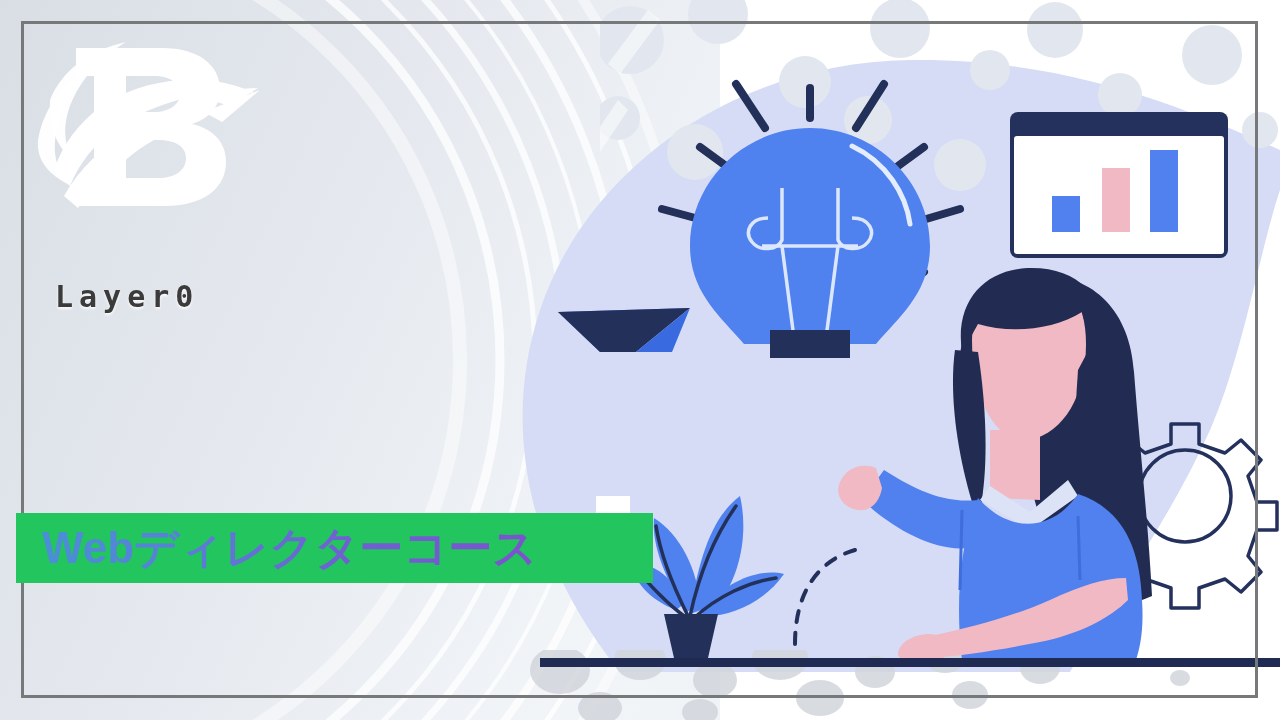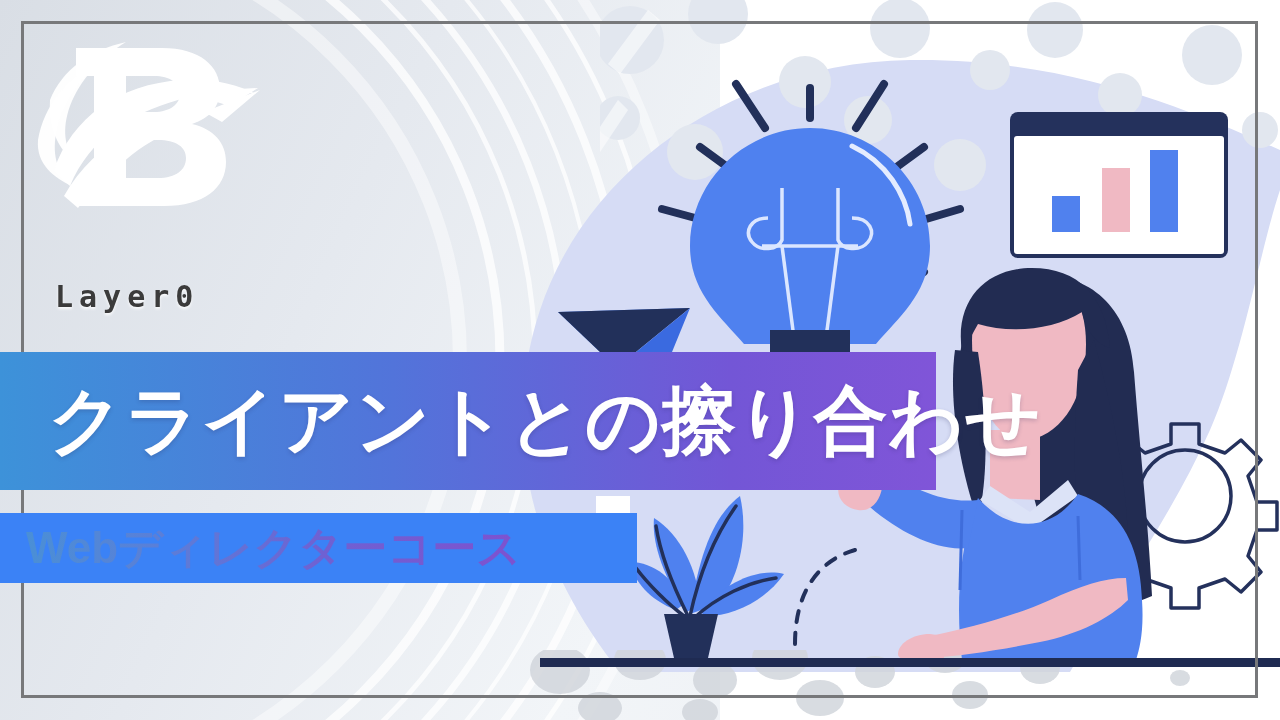--- a/index.html
+++ b/index.html
@@ -117,23 +117,23 @@
     font-size: 74px;
     font-weight: bold;
     letter-spacing: 1px;
     line-height: 1;
     white-space: nowrap;
     text-shadow: 0 2px 4px rgba(40,40,90,0.22);
   }
 
   .sub-band {
     position: absolute;
-    left: 0; top: 513px;
+    left: 16px; top: 513px;
     width: 637px; height: 70px;
-    background: #3b82f6;
+    background: #22c55e;
     display: flex;
     align-items: center;
   }
   .sub-text {
     margin-left: 26px;
     font-size: 44px;
     font-weight: bold;
     letter-spacing: 0px;
     line-height: 1;
     white-space: nowrap;
@@ -348,21 +348,18 @@
       <path d="M 20 134 C 38 82 84 48 148 44 C 176 42 202 48 222 58
                C 198 54 170 56 144 64 C 96 78 56 102 36 150 Z"></path>
       <path d="M 30 160 C 62 104 118 76 190 74 C 158 84 120 100 94 122 C 70 142 54 158 44 172 Z"></path>
       <path d="M 154 56 L 224 52 L 196 70 L 176 64 Z"></path>
       <path d="M 170 76 L 226 54 L 188 86 Z"></path>
     </g>
   </svg>
 
   <div class="eyebrow">Layer0</div>
 
-  <div class="title-band">
-    <div class="title-text">クライアントとの擦り合わせ</div>
-  </div>
 
   <div class="sub-band">
     <div class="sub-text">Webディレクターコース</div>
   </div>
 
 </div>
 
 </body></html>

